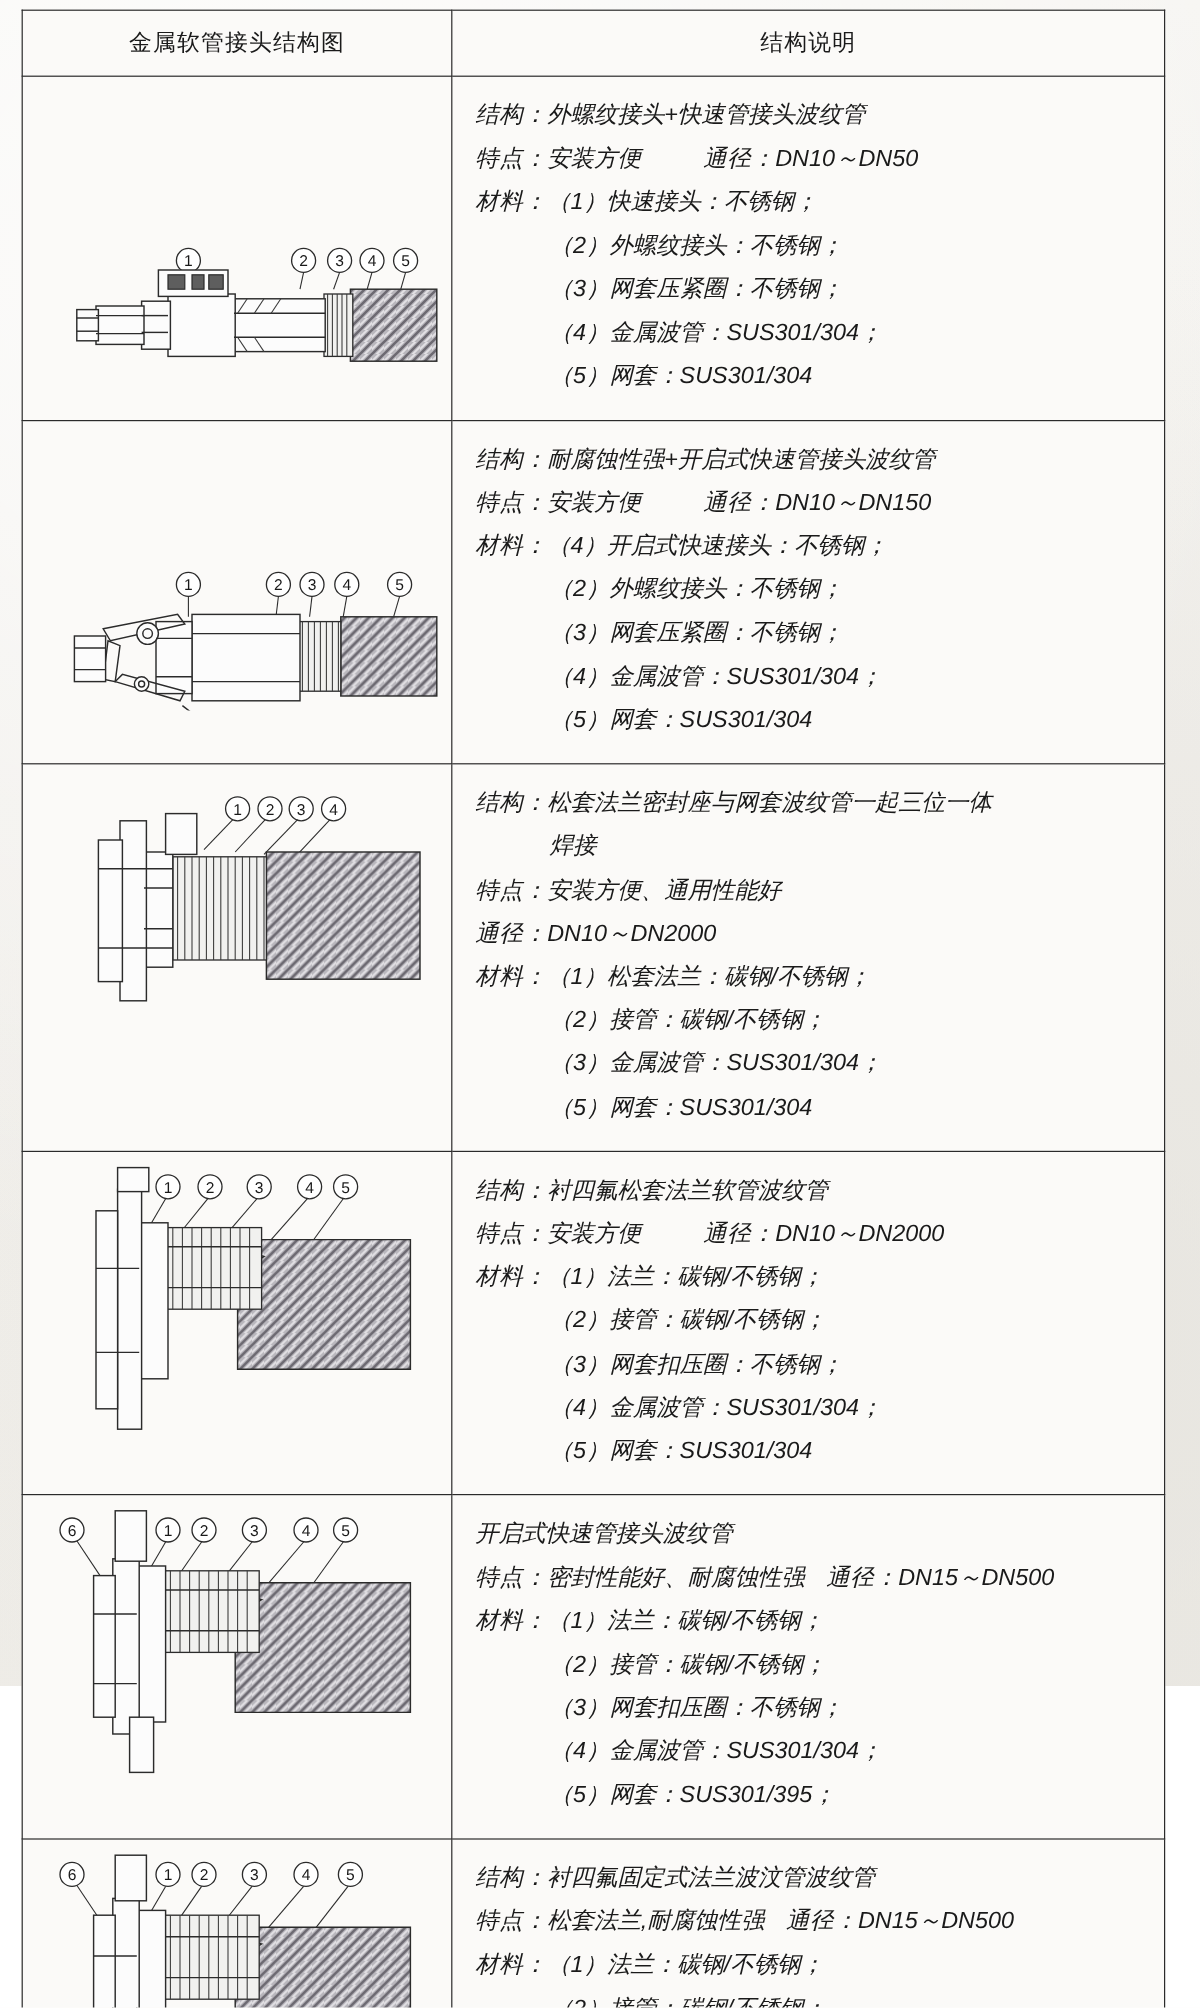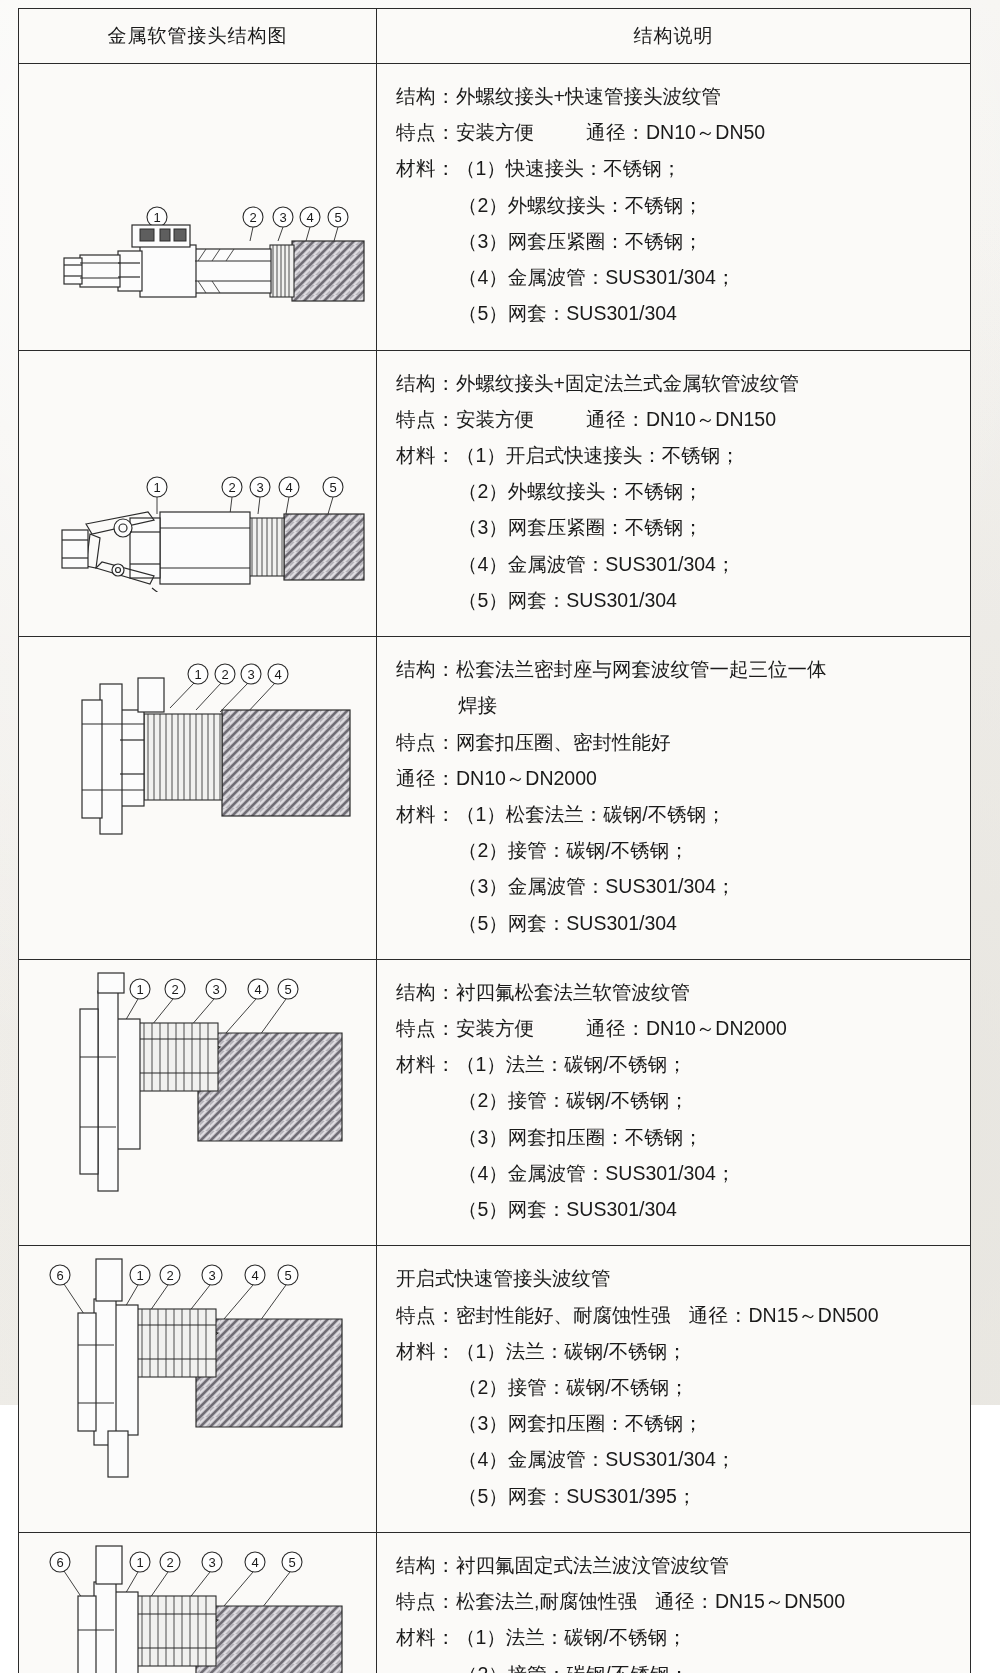--- a/index.html
+++ b/index.html
@@ -53,20 +53,21 @@
     vertical-align: top;
     background: #fbfaf8;
   }
   col.c1 { width: 358px; }
   col.c2 { width: 594px; }
 
   .desc {
     padding: 16px 15px 14px 18px;
     font-size: 19.5px;
     line-height: 1.55;
+    font-style: italic;
   }
   .desc .line {
     white-space: nowrap;
     margin-bottom: 6px;
   }
   .label {
     letter-spacing: 0.5px;
   }
   .indent-1 { padding-left: 62px; }
   .gap-sm { display: inline-block; width: 18px; }
@@ -257,23 +258,23 @@
                 <line x1="110" y1="212" x2="140" y2="212"></line>
                 <line x1="42" y1="188" x2="68" y2="188"></line>
                 <line x1="42" y1="206" x2="68" y2="206"></line>
               </g>
               <path class="ln" d="M132,236 L150,250 L176,250"></path>
             </svg>
           </div>
         </td>
         <td>
           <div class="desc">
-            <div class="line"><span class="label">结构：</span><span>外螺纹接头+固定法兰式金属软管波纹管</span></div>
+            <div class="line"><span class="label">结构：</span><span>耐腐蚀性强+开启式快速管接头波纹管</span></div>
             <div class="line"><span class="label">特点：</span><span>安装方便</span><span class="gap-lg"></span><span class="label">通径：</span><span>DN10～DN150</span></div>
-            <div class="line"><span class="label">材料：</span><span>（1）开启式快速接头：不锈钢；</span></div>
+            <div class="line"><span class="label">材料：</span><span>（4）开启式快速接头：不锈钢；</span></div>
             <div class="line indent-1"><span>（2）外螺纹接头：不锈钢；</span></div>
             <div class="line indent-1"><span>（3）网套压紧圈：不锈钢；</span></div>
             <div class="line indent-1"><span>（4）金属波管：SUS301/304；</span></div>
             <div class="line indent-1"><span>（5）网套：SUS301/304</span></div>
           </div>
         </td>
       </tr>
 
       <tr>
         <td>
@@ -322,21 +323,21 @@
                 <line x1="100" y1="102" x2="124" y2="102"></line>
                 <line x1="100" y1="136" x2="124" y2="136"></line>
               </g>
             </svg>
           </div>
         </td>
         <td>
           <div class="desc">
             <div class="line"><span class="label">结构：</span><span>松套法兰密封座与网套波纹管一起三位一体</span></div>
             <div class="line indent-1"><span>焊接</span></div>
-            <div class="line"><span class="label">特点：</span><span>网套扣压圈、密封性能好</span></div>
+            <div class="line"><span class="label">特点：</span><span>安装方便、通用性能好</span></div>
             <div class="line"><span class="label">通径：</span><span>DN10～DN2000</span></div>
             <div class="line"><span class="label">材料：</span><span>（1）松套法兰：碳钢/不锈钢；</span></div>
             <div class="line indent-1"><span>（2）接管：碳钢/不锈钢；</span></div>
             <div class="line indent-1"><span>（3）金属波管：SUS301/304；</span></div>
             <div class="line indent-1"><span>（5）网套：SUS301/304</span></div>
           </div>
         </td>
       </tr>
 
       <tr>

